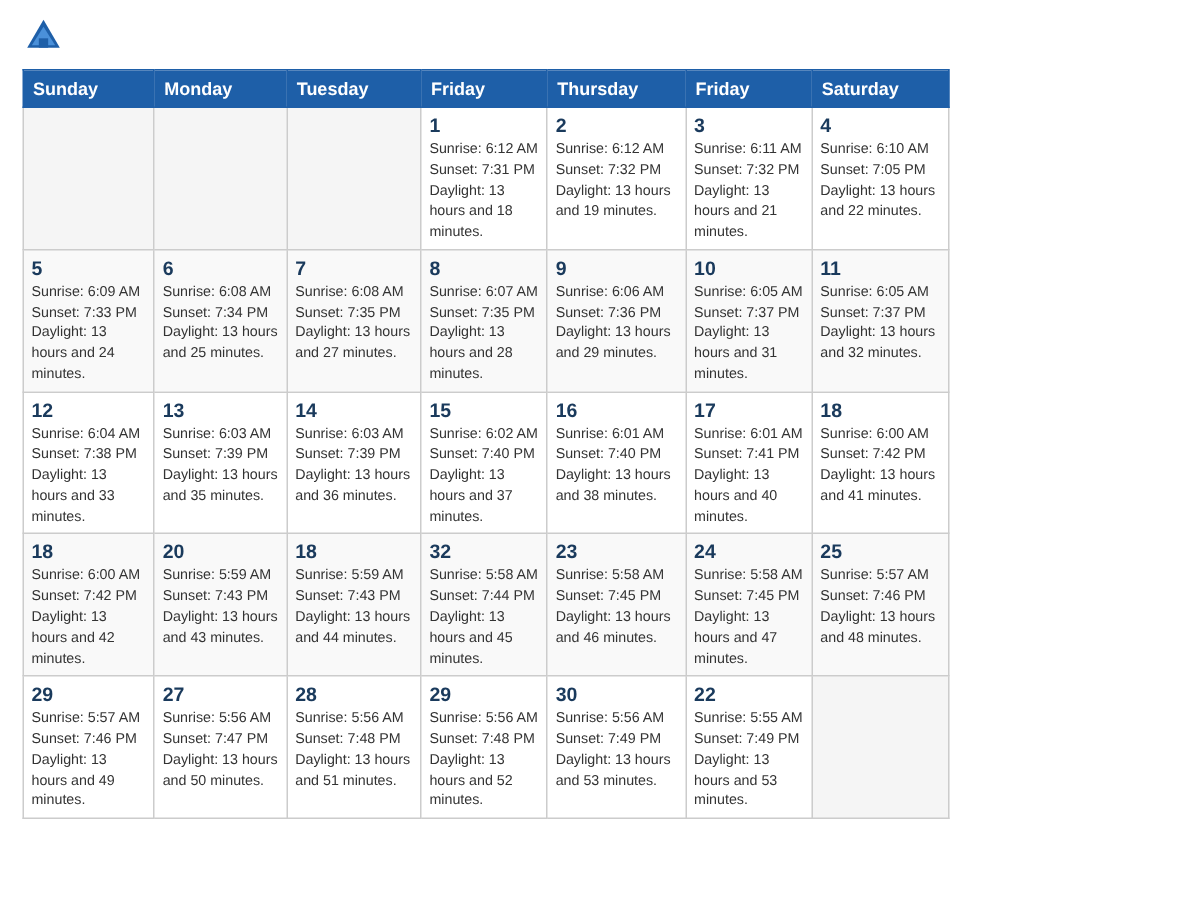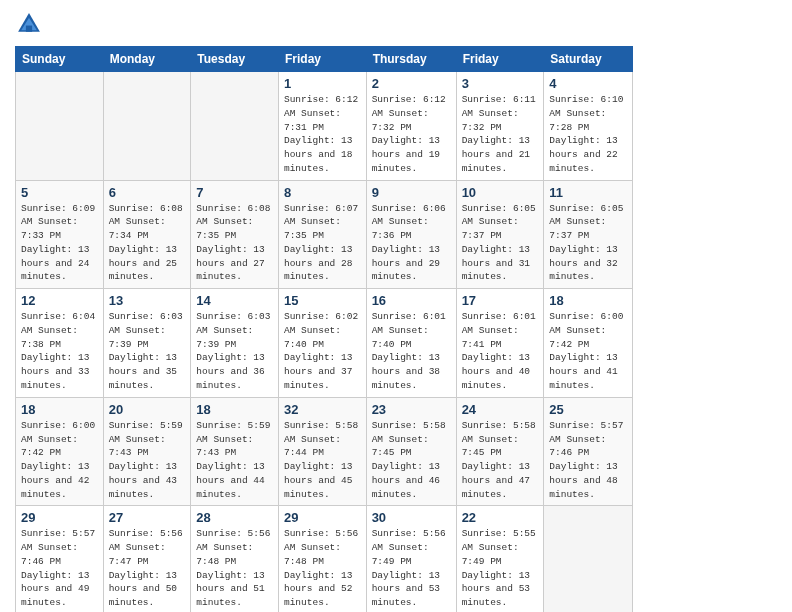--- a/index.html
+++ b/index.html
@@ -74,21 +74,20 @@
     .day-number {
       font-size: 13px;
       font-weight: bold;
       color: #1a3a5c;
       margin-bottom: 2px;
     }
     .day-info {
       font-size: 9.5px;
       color: #333;
       line-height: 1.45;
-      font-family: Liberation Mono, monospace;
     }
     .calendar tr:nth-child(even) td:not(.empty) {
       background: #f9f9f9;
     }
     .row-alt td:not(.empty) {
       background: #f0f4fa;
     }
     .row-white td:not(.empty) {
       background: #fff;
     }
@@ -146,21 +145,21 @@
           </td>
           <td>
             <div class="day-number">3</div>
             <div class="day-info">Sunrise: 6:11 AM
 Sunset: 7:32 PM
 Daylight: 13 hours and 21 minutes.</div>
           </td>
           <td>
             <div class="day-number">4</div>
             <div class="day-info">Sunrise: 6:10 AM
-Sunset: 7:28 PM
+Sunset: 7:05 PM
 Daylight: 13 hours and 22 minutes.</div>
           </td>
         </tr>
         <tr class="row-alt">
           <td>
             <div class="day-number">5</div>
             <div class="day-info">Sunrise: 6:09 AM
 Sunset: 7:33 PM
 Daylight: 13 hours and 24 minutes.</div>
           </td>

